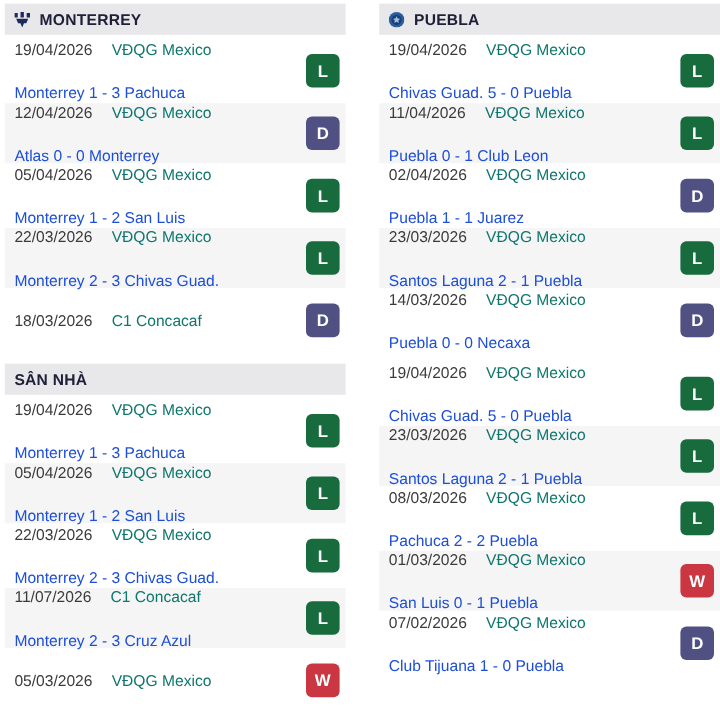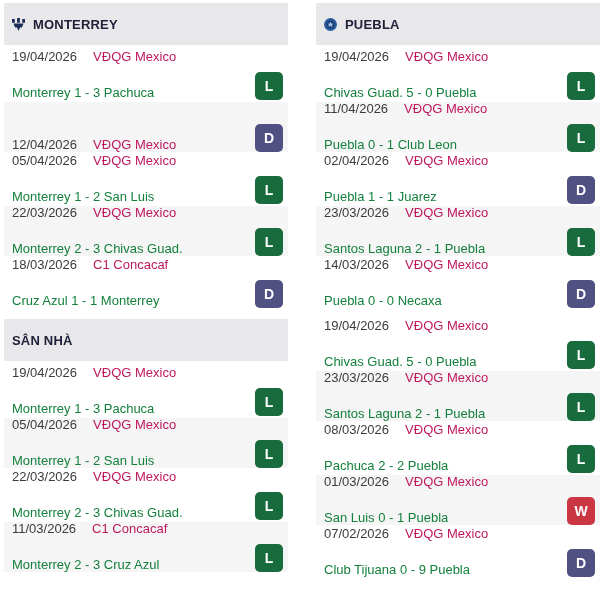--- a/index.html
+++ b/index.html
@@ -2,37 +2,37 @@
 <html><head>
 <meta charset="utf-8">
 <style>
   * { box-sizing: border-box; margin: 0; padding: 0; }
   html, body { width: 600px; height: 592px; background: #ffffff; }
   body { font-family: "Liberation Sans", sans-serif; overflow: hidden; }
   .page { display: flex; gap: 28px; padding: 3px 2px 0 4px; }
   .col { flex: 0 0 284px; width: 284px; }
   .form-section { margin-bottom: 11px; }
   .section-header {
-    height: 42px; background: #e8e8ea;
+    height: 26px; background: #e8e8ea;
     display: flex; align-items: center; gap: 8px;
     padding: 0 8px; font-weight: bold; font-size: 13px;
     color: #20203a; letter-spacing: .2px;
   }
   .logo { display: inline-flex; align-items: center; }
   .rows { margin-top: 5px; }
   .match-row {
-    height: 50px; display: flex; align-items: flex-end;
+    height: 50px; display: flex; align-items: center;
     justify-content: space-between; padding: 0 5px 0 8px;
     margin-bottom: 2px; background: #ffffff;
   }
   .match-row:nth-child(even) { background: #f5f5f6; }
   .match-info { display: flex; flex-direction: column; }
   .line1 { font-size: 13px; color: #3b3b3b; display: flex; gap: 16px; }
-  .competition { color: #be185d; cursor: pointer; }
-  .line2 { font-size: 13px; color: #15803d; margin-top: 21px; }
+  .competition { color: #0f766e; cursor: pointer; }
+  .line2 { font-size: 13px; color: #1d4ed8; margin-top: 21px; }
   .badge {
     width: 28px; height: 28px; border-radius: 5px; flex: 0 0 28px;
     color: #ffffff; font-weight: bold; font-size: 14px;
     display: flex; align-items: center; justify-content: center;
   }
 </style>
 </head>
 <body>
 
 <div class="page">
@@ -57,20 +57,21 @@
     </div>
     <span class="badge" style="background: rgb(23, 107, 60);">L</span>
   </div>
 
   <div class="match-row">
     <div class="match-info">
       <div class="line1">
         <span class="date">12/04/2026</span>
         <span class="competition">VĐQG Mexico</span>
       </div>
+      <div class="line2">Atlas 0 - 0 Monterrey</div>
     </div>
     <span class="badge" style="background: rgb(81, 80, 130);">D</span>
   </div>
 
   <div class="match-row">
     <div class="match-info">
       <div class="line1">
         <span class="date">05/04/2026</span>
         <span class="competition">VĐQG Mexico</span>
       </div>
@@ -89,21 +90,20 @@
     </div>
     <span class="badge" style="background: rgb(23, 107, 60);">L</span>
   </div>
 
   <div class="match-row">
     <div class="match-info">
       <div class="line1">
         <span class="date">18/03/2026</span>
         <span class="competition">C1 Concacaf</span>
       </div>
-      <div class="line2">Cruz Azul 1 - 1 Monterrey</div>
     </div>
     <span class="badge" style="background: rgb(81, 80, 130);">D</span>
   </div>
 </div>
   </section>
 
   <section class="form-section">
     <header class="section-header">
 
       <span class="section-title">SÂN NHÀ</span>
@@ -138,21 +138,21 @@
         <span class="competition">VĐQG Mexico</span>
       </div>
       <div class="line2">Monterrey 2 - 3 Chivas Guad.</div>
     </div>
     <span class="badge" style="background: rgb(23, 107, 60);">L</span>
   </div>
 
   <div class="match-row">
     <div class="match-info">
       <div class="line1">
-        <span class="date">11/03/2026</span>
+        <span class="date">11/07/2026</span>
         <span class="competition">C1 Concacaf</span>
       </div>
       <div class="line2">Monterrey 2 - 3 Cruz Azul</div>
     </div>
     <span class="badge" style="background: rgb(23, 107, 60);">L</span>
   </div>
 
   <div class="match-row">
     <div class="match-info">
       <div class="line1">
@@ -280,20 +280,20 @@
     </div>
     <span class="badge" style="background: rgb(202, 54, 66);">W</span>
   </div>
 
   <div class="match-row">
     <div class="match-info">
       <div class="line1">
         <span class="date">07/02/2026</span>
         <span class="competition">VĐQG Mexico</span>
       </div>
-      <div class="line2">Club Tijuana 0 - 9 Puebla</div>
+      <div class="line2">Club Tijuana 1 - 0 Puebla</div>
     </div>
     <span class="badge" style="background: rgb(81, 80, 130);">D</span>
   </div>
 </div>
   </section>
 </div>
 </div>
 
 </body></html>

